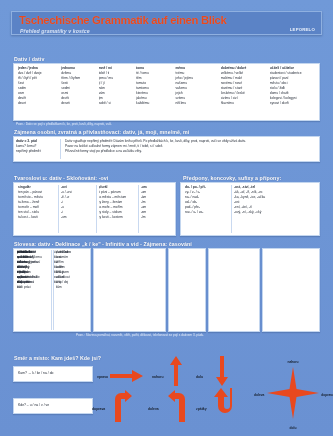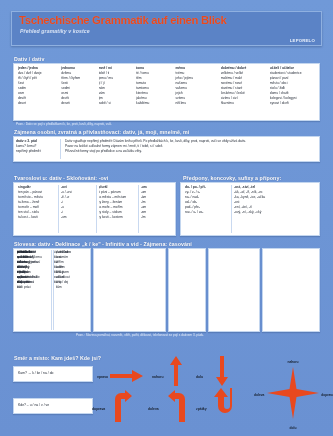--- a/index.html
+++ b/index.html
@@ -7,21 +7,21 @@
     width: 333px; height: 436px;
     font-family: "Liberation Sans", sans-serif;
     overflow: hidden;
   }
   body { background: #6d95d6; position: relative; }
 
   .page { position: absolute; inset: 0; background: linear-gradient(#7099d8, #6a91d2); }
 
   
   .header {
-    position: absolute; left: 11px; top: 11px; width: 311px; height: 35px;
+    position: absolute; left: 11px; top: 11px; width: 311px; height: 24px;
     background: #5b83c6;
     border: 1px solid #8fb0e0;
     box-shadow: 0 1px 2px rgba(20,40,80,.30);
   }
   .header-title {
     position: absolute; left: 7px; top: 2px;
     font-size: 11.3px; font-weight: bold; color: #e8491f;
     letter-spacing: -0.3px; white-space: nowrap;
     text-shadow: 0 0 1px rgba(255,255,255,.25);
   }

